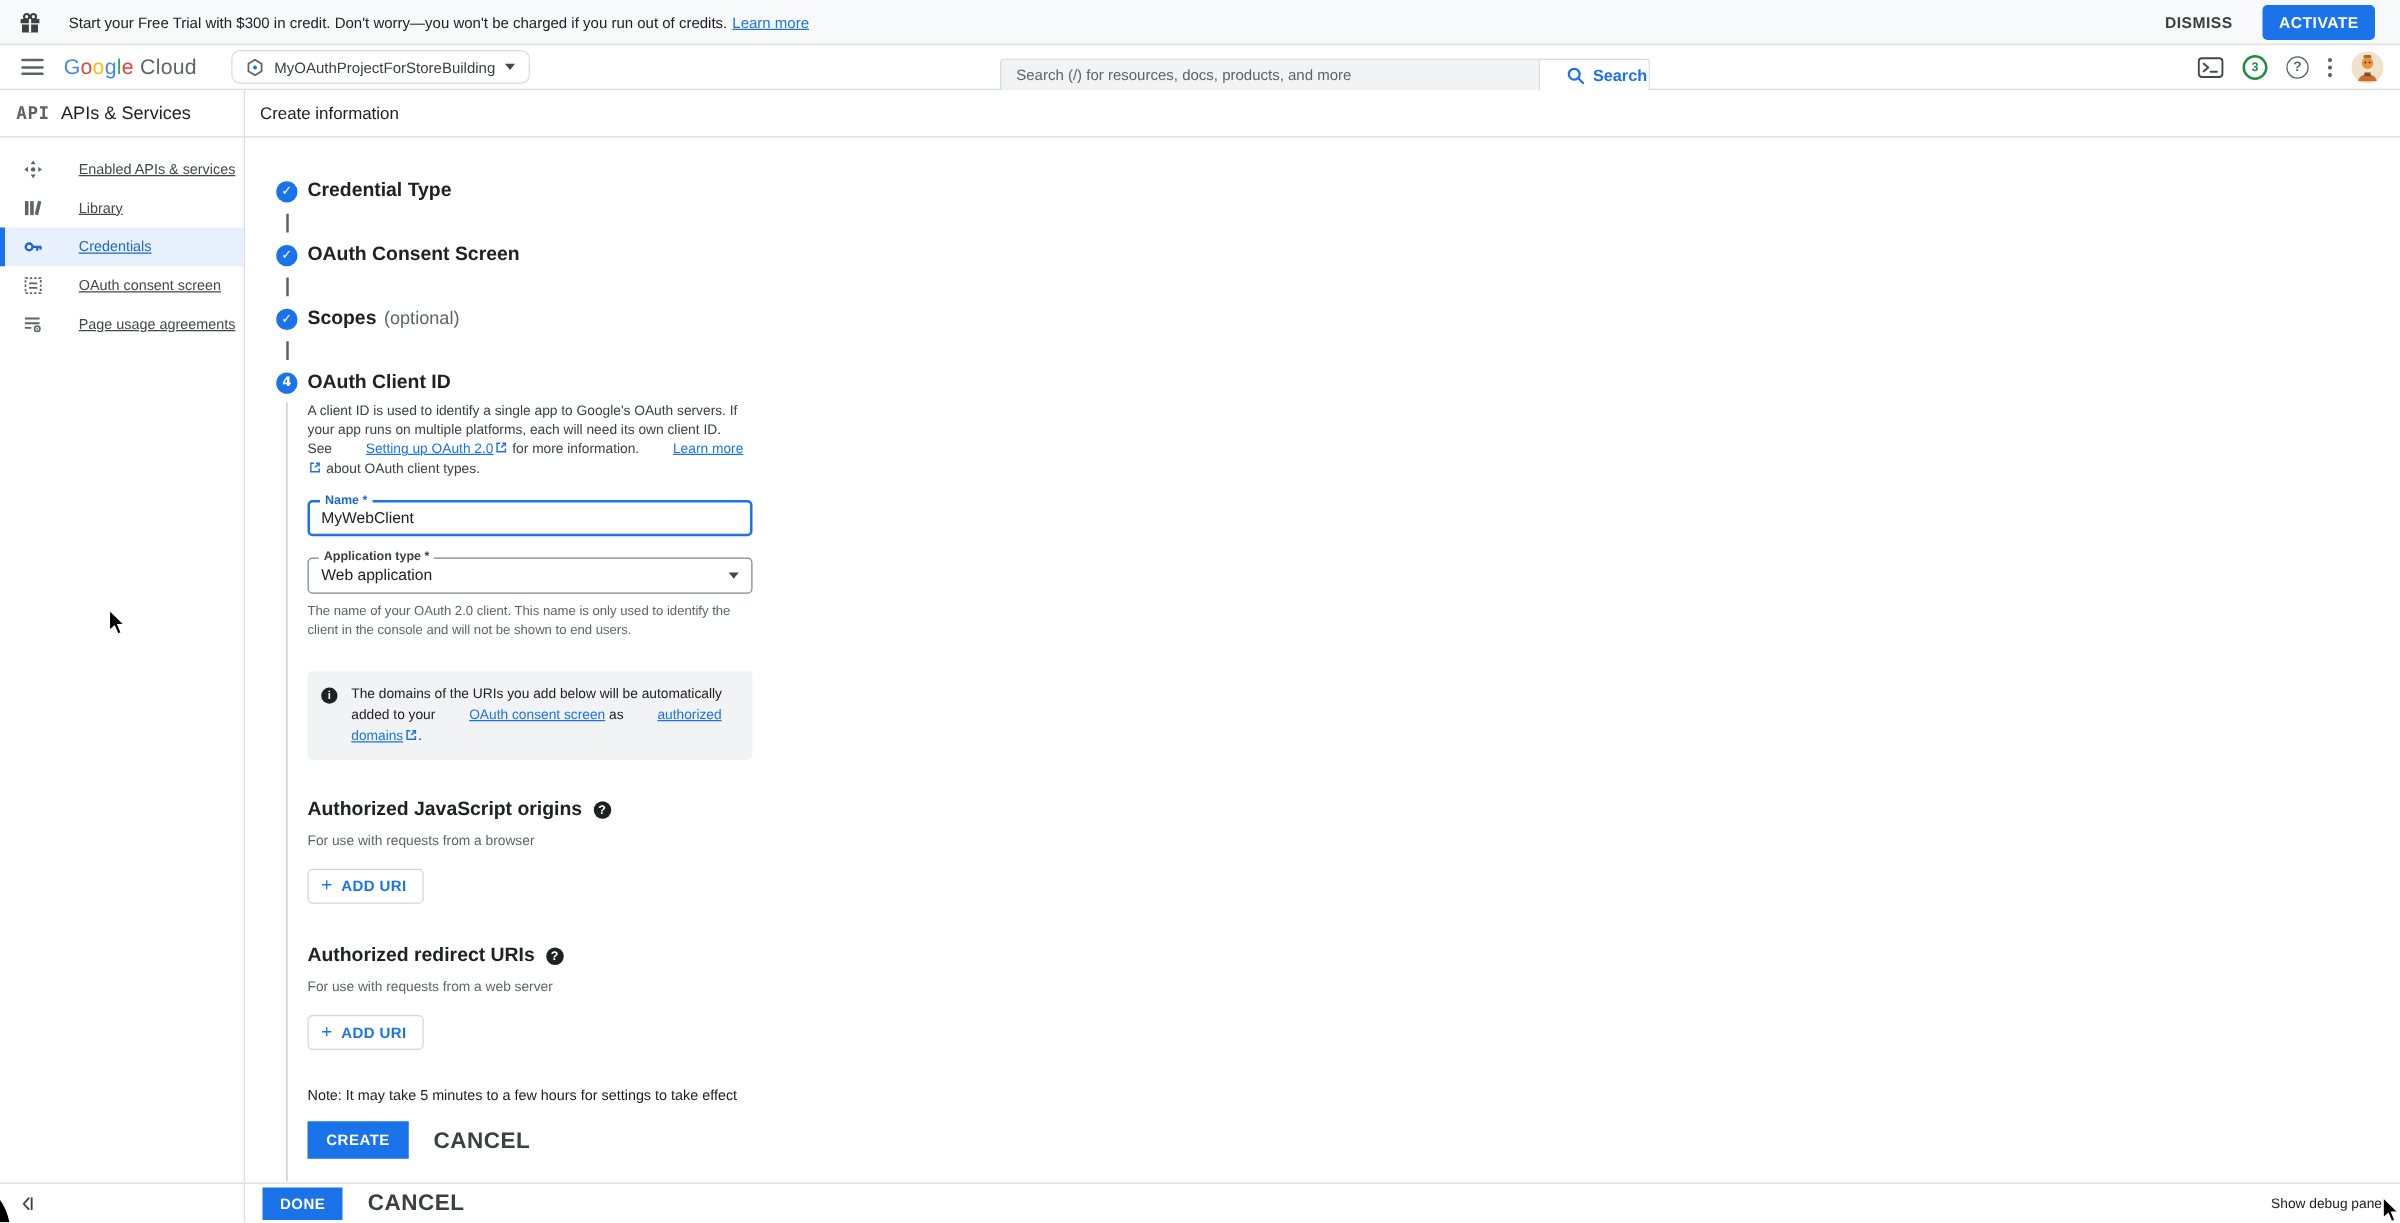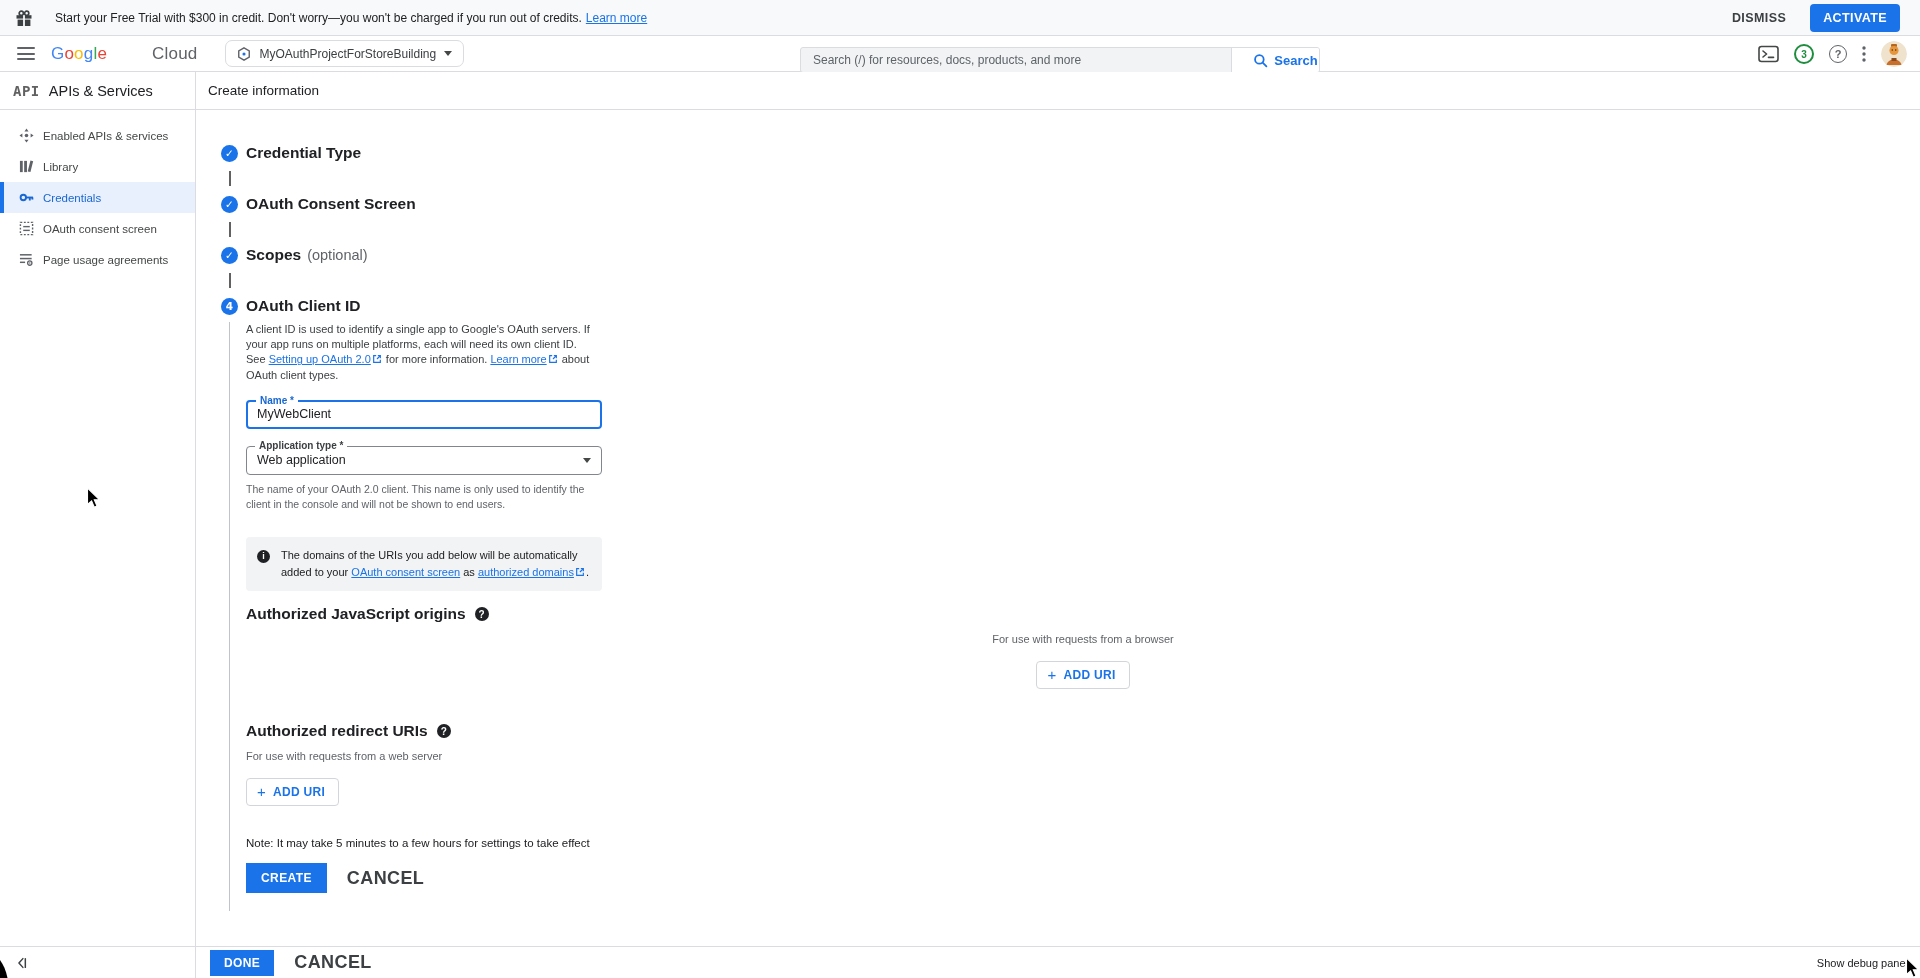--- a/index.html
+++ b/index.html
@@ -3,52 +3,52 @@
 <meta charset="utf-8">
 <style>
   * { margin:0; padding:0; box-sizing:border-box; }
   html,body { width:1920px; height:978px; overflow:hidden; }
   body { font-family:"Liberation Sans","DejaVu Sans",sans-serif; background:#fff; color:#202124; position:relative; }
   .app { width:1920px; height:978px; position:relative; display:flex; flex-direction:column; }
 
   
   .banner { height:36px; flex:none; background:#f8f9fa; border-bottom:1px solid #dadce0; display:flex; align-items:center; padding:0 12px 0 15px; }
   .banner-text { margin-left:22px; font-size:12px; color:#202124; }
-  .lnk { color:#1a73e8; text-decoration:underline; cursor:pointer; }
+  .lnk { color:#1a73e8; text-decoration:underline; cursor:pointer;margin-left:24px; }
   .banner .lnk { margin-left:4px; font-size:12px; }
   .banner-spacer { flex:1; }
   .dismiss-btn { font-size:12.5px; font-weight:bold; letter-spacing:.4px; color:#3c4043; padding:6px 10px; cursor:pointer; }
   .activate-btn { margin:0 8px 0 14px; background:#1a73e8; color:#fff; font-size:12.5px; font-weight:bold; letter-spacing:.4px; border:none; border-radius:4px; padding:7px 13px; cursor:pointer; }
 
   
   .header { height:36px; flex:none; background:#fff; border-bottom:1px solid #dadce0; display:flex; align-items:center; position:relative; }
   .hamburger { margin-left:17px; width:18px; cursor:pointer; }
   .hamburger div { height:2px; background:#5f6368; margin:3.5px 0; border-radius:1px; }
-  .logo { margin-left:16px; font-size:17px; letter-spacing:.2px; display:flex; align-items:flex-start; white-space:pre;gap:40px; }
+  .logo { margin-left:16px; font-size:17px; letter-spacing:.2px; display:flex; align-items:flex-start; white-space:pre; }
   .logo-cloud { color:#5f6368; margin-left:5px; }
   .project-btn { margin-left:28px; height:27px; border:1px solid #dadce0; border-radius:7px; display:flex; align-items:center; gap:8px; padding:0 11px; font-size:12px; color:#3c4043; cursor:pointer; background:#fff; }
   .caret-down { width:0; height:0; border-left:4px solid transparent; border-right:4px solid transparent; border-top:5px solid #444746; }
   .search-box { position:absolute; left:800px; top:11px; width:520px; height:26px; border:1px solid #dadce0; border-radius:3px; display:flex; align-items:stretch; overflow:hidden; background:#f1f3f4; }
   .search-input { flex:1; border:none; outline:none; background:transparent; padding:0 12px; font-size:12px; color:#202124; font-family:inherit; }
   .search-input::placeholder { color:#5f6368; }
   .search-go { width:88px; background:#fff; border-left:1px solid #dadce0; display:flex; align-items:center; justify-content:center; gap:6px; cursor:pointer; color:#1a73e8; font-size:13px; font-weight:bold;padding-left:20px; }
   .header-icons { position:absolute; right:13px; top:0; height:36px; display:flex; align-items:center; gap:15px; }
   .hicon { cursor:pointer; display:flex; align-items:center; justify-content:center; }
   .trial-badge { width:20px; height:20px; border:2px solid #1e8e3e; border-radius:50%; color:#1e8e3e; font-size:10px; font-weight:bold; display:flex; align-items:center; justify-content:center; }
   .help-circle { width:18px; height:18px; border:1.6px solid #5f6368; border-radius:50%; color:#5f6368; font-size:11px; font-weight:bold; display:flex; align-items:center; justify-content:center; }
   .avatar { width:26px; height:26px; border-radius:50%; overflow:hidden; }
 
   
   .content { flex:1; display:flex; min-height:0; }
   .sidebar { width:196px; flex:none; border-right:1px solid #dadce0; background:#fff; }
   .sidebar-header { height:38px; border-bottom:1px solid #dadce0; display:flex; align-items:center; gap:9px; padding-left:13px; }
   .api-glyph { font-family:"DejaVu Sans Mono","Liberation Mono",monospace; font-size:14px; font-weight:bold; color:#616161; letter-spacing:.5px; }
   .sidebar-title { font-size:14.5px; color:#202124; }
   .side-items { padding-top:10px; }
-  .side-item { height:31px; display:flex; align-items:center; gap:9px; padding-left:15px; font-size:11.5px; color:#444746; cursor:pointer; border-left:4px solid transparent; }
+  .side-item { height:31px; display:flex; align-items:center; gap:29px; padding-left:15px; font-size:11.5px; color:#444746; cursor:pointer; border-left:4px solid transparent;text-decoration:underline; }
   .side-item svg { flex:none; color:#5f6368; }
   .side-item.active { background:#e8f0fe; color:#1967d2; border-left:4px solid #1a73e8; }
   .side-item.active svg { color:#1967d2; }
 
   .main { flex:1; position:relative; overflow:hidden; background:#fff; }
   .main-title-row { height:38px; border-bottom:1px solid #dadce0; display:flex; align-items:center; padding-left:12px; font-size:13.5px; color:#202124; }
   .stepper { padding:33px 0 0 25px; }
   .step-row { display:flex; align-items:center; height:20px; }
   .step-circle { width:17px; height:17px; border-radius:50%; background:#1a73e8; color:#fff; font-size:10.5px; font-weight:bold; display:flex; align-items:center; justify-content:center; flex:none; font-family:"DejaVu Sans",sans-serif; }
   .step-label { margin-left:8px; font-size:15.5px; font-weight:bold; color:#202124; }
@@ -65,21 +65,21 @@
   .field.focused .field-label { color:#1967d2; }
   .field input { border:none; outline:none; width:100%; font-size:12.5px; color:#202124; font-family:inherit; background:transparent; }
   .helper { margin-top:7px; width:340px; font-size:10.5px; color:#5f6368; line-height:1.45; }
 
   .infobox { margin-top:25px; width:356px; background:#f1f3f4; border-radius:4px; padding:10px 13px 10px 11px; display:flex; gap:11px; font-size:11px; color:#202124; line-height:1.55; }
   .info-icon { width:13px; height:13px; border-radius:50%; background:#202124; color:#fff; font-size:9px; font-weight:bold; display:flex; align-items:center; justify-content:center; flex:none; margin-top:3px; }
 
   .section-heading { font-size:15.5px; font-weight:bold; color:#202124; display:flex; align-items:center; gap:9px; }
   .help-badge { width:14px; height:14px; border-radius:50%; background:#202124; color:#fff; font-size:10px; font-weight:bold; display:flex; align-items:center; justify-content:center; cursor:pointer; }
   .section-sub { margin-top:10px; font-size:11px; color:#5f6368; }
-  .origins { margin-top:14px;text-align:center; }
+  .origins { margin-top:31px; }
   .redirects { margin-top:33px; }
   .add-uri-btn { margin-top:16px; display:inline-flex; align-items:center; gap:7px; border:1px solid #d2d5d9; border-radius:4px; padding:6px 13px 6px 10px; color:#1a73e8; font-size:12px; font-weight:bold; letter-spacing:.3px; background:#fff; cursor:pointer; }
   .plus-glyph { font-size:15px; font-weight:normal; line-height:10px; }
   .note { margin-top:31px; font-size:11.5px; color:#202124; }
   .btn-row { margin-top:14px; display:flex; align-items:center; }
   .blue-btn { background:#1a73e8; color:#fff; border:none; border-radius:0; font-size:12px; font-weight:bold; letter-spacing:.4px; padding:8px 15px; cursor:pointer; font-family:Liberation Sans, sans-serif; }
   .text-btn { margin-left:20px; color:#3c4043; font-size:18px; font-weight:bold; letter-spacing:.4px; cursor:pointer; background:none; border:none; font-family:inherit; }
 
   
   .footer { height:32px; flex:none; background:#fff; border-top:1px solid #dadce0; display:flex; align-items:center; position:relative; }

